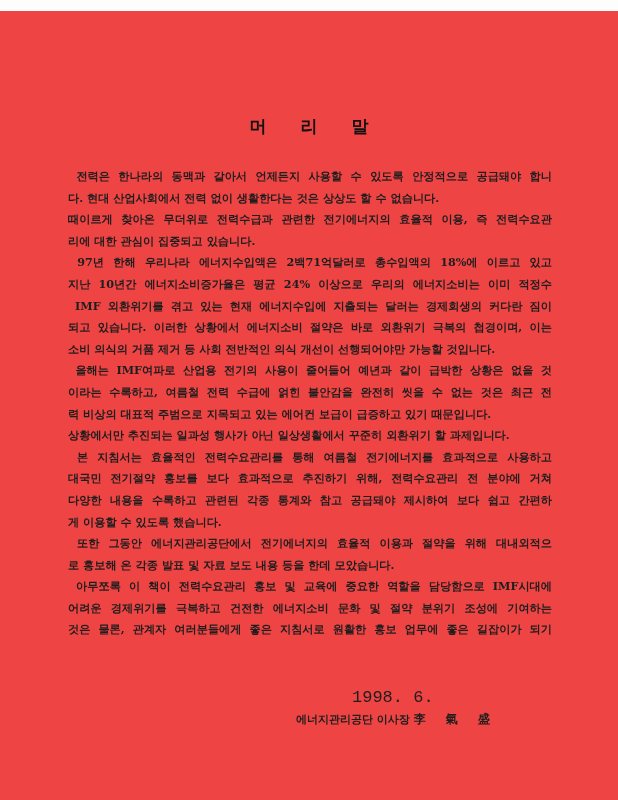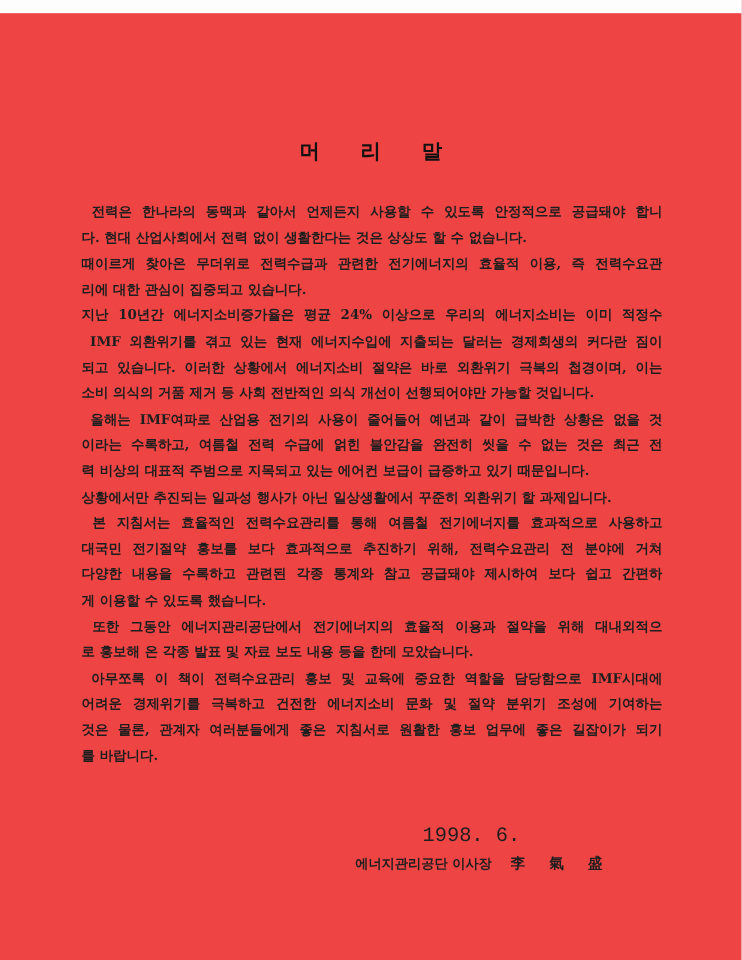--- a/index.html
+++ b/index.html
@@ -70,58 +70,57 @@
     .signature {
       position: absolute;
       top: 700px;
       left: 296px;
       font-size: 11px;
       font-weight: bold;
       color: #1e1e1e;
       white-space: nowrap;
     }
     .signature .name {
-      margin-left: 12px;
       letter-spacing: 8px;
       font-size: 12px;
     }
   </style>
 </head>
 <body>
 
 <div class="page">
   <div class="title">
     <span>머</span>
     <span>리</span>
     <span>말</span>
   </div>
 
   <div class="body-text" id="body-text">
       <span class="line">&nbsp;전력은 한나라의 동맥과 같아서 언제든지 사용할 수 있도록 안정적으로 공급돼야 합니</span>
       <span class="line last">다. 현대 산업사회에서 전력 없이 생활한다는 것은 상상도 할 수 없습니다.</span>
       <span class="line">때이르게 찾아온 무더위로 전력수급과 관련한 전기에너지의 효율적 이용, 즉 전력수요관</span>
       <span class="line last">리에 대한 관심이 집중되고 있습니다.</span>
+      <span class="line">&nbsp;97년 한해 우리나라 에너지수입액은 2백71억달러로 총수입액의 18%에 이르고 있고</span>
       <span class="line">지난 10년간 에너지소비증가율은 평균 24% 이상으로 우리의 에너지소비는 이미 적정수</span>
       <span class="line">&nbsp;IMF 외환위기를 겪고 있는 현재 에너지수입에 지출되는 달러는 경제회생의 커다란 짐이</span>
       <span class="line">되고 있습니다. 이러한 상황에서 에너지소비 절약은 바로 외환위기 극복의 첩경이며, 이는</span>
       <span class="line last">소비 의식의 거품 제거 등 사회 전반적인 의식 개선이 선행되어야만 가능할 것입니다.</span>
       <span class="line">&nbsp;올해는 IMF여파로 산업용 전기의 사용이 줄어들어 예년과 같이 급박한 상황은 없을 것</span>
       <span class="line">이라는 수록하고, 여름철 전력 수급에 얽힌 불안감을 완전히 씻을 수 없는 것은 최근 전</span>
       <span class="line last">력 비상의 대표적 주범으로 지목되고 있는 에어컨 보급이 급증하고 있기 때문입니다.</span>
       <span class="line last">상황에서만 추진되는 일과성 행사가 아닌 일상생활에서 꾸준히 외환위기 할 과제입니다.</span>
       <span class="line">&nbsp;본 지침서는 효율적인 전력수요관리를 통해 여름철 전기에너지를 효과적으로 사용하고</span>
       <span class="line">대국민 전기절약 홍보를 보다 효과적으로 추진하기 위해, 전력수요관리 전 분야에 거쳐</span>
       <span class="line">다양한 내용을 수록하고 관련된 각종 통계와 참고 공급돼야 제시하여 보다 쉽고 간편하</span>
       <span class="line last">게 이용할 수 있도록 했습니다.</span>
       <span class="line">&nbsp;또한 그동안 에너지관리공단에서 전기에너지의 효율적 이용과 절약을 위해 대내외적으</span>
       <span class="line last">로 홍보해 온 각종 발표 및 자료 보도 내용 등을 한데 모았습니다.</span>
       <span class="line">&nbsp;아무쪼록 이 책이 전력수요관리 홍보 및 교육에 중요한 역할을 담당함으로 IMF시대에</span>
       <span class="line">어려운 경제위기를 극복하고 건전한 에너지소비 문화 및 절약 분위기 조성에 기여하는</span>
       <span class="line">것은 물론, 관계자 여러분들에게 좋은 지침서로 원활한 홍보 업무에 좋은 길잡이가 되기</span>
-      <span class="line last">를 바랍니다.</span>
     </div>
 
   <div class="date">1998. 6.</div>
 
   <div class="signature">
     <span>에너지관리공단 이사장</span>
     <span class="name">李 氣 盛</span>
   </div>
 </div>
 

